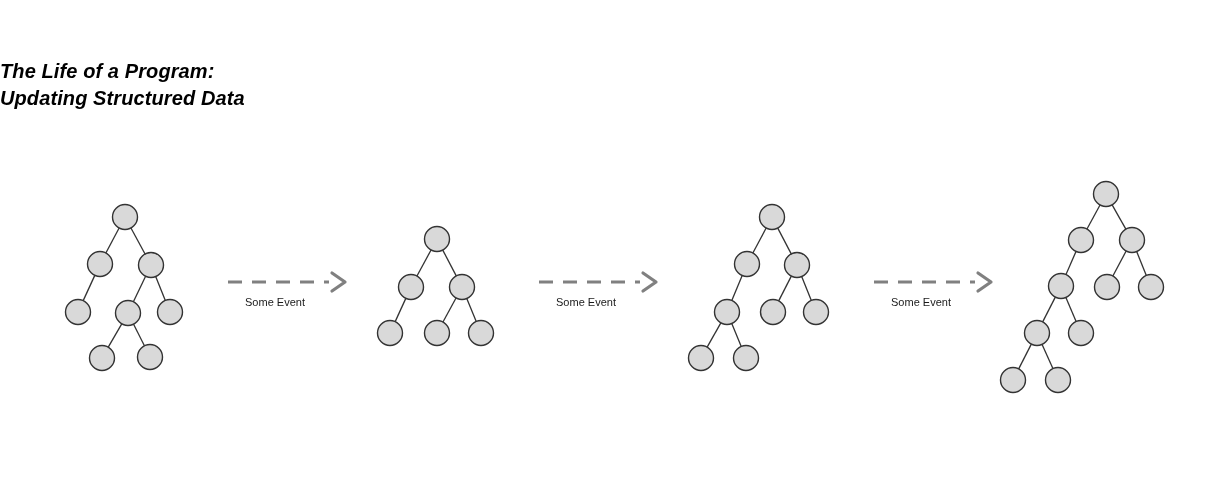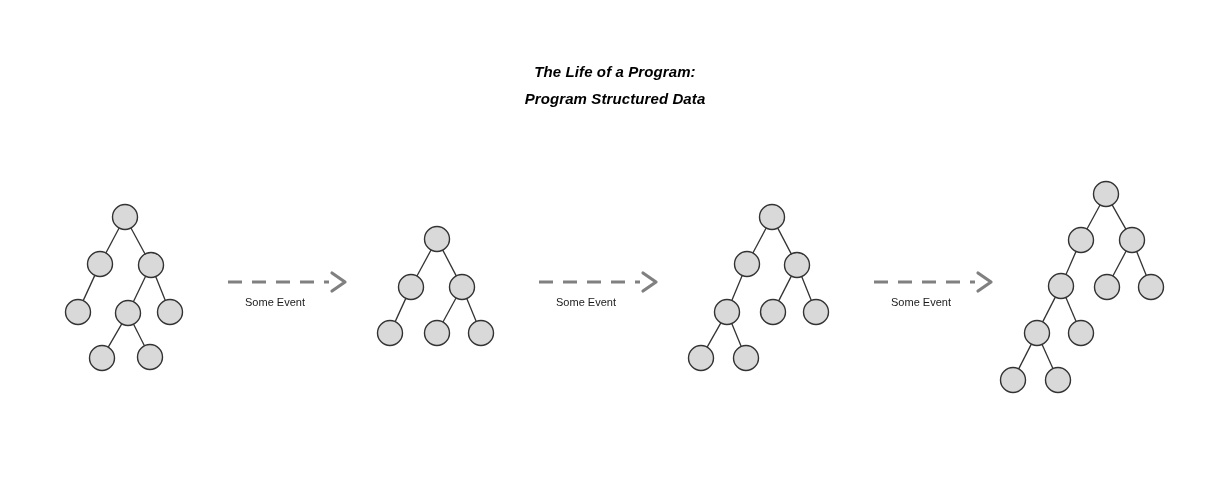--- a/index.html
+++ b/index.html
@@ -20,24 +20,24 @@
     left: 0;
     top: 0;
     width: 1230px;
     height: 501px;
   }
   .title-block {
     position: absolute;
     left: 0;
     top: 58px;
     width: 1230px;
-    text-align: center;
+    text-align: left;
     font-style: italic;
     font-weight: bold;
-    font-size: 15px;
+    font-size: 20px;
     line-height: 27px;
     color: #000000;
     letter-spacing: 0.1px;
   }
   .title-line {
     display: block;
     white-space: nowrap;
   }
   svg.stage {
     position: absolute;
@@ -77,21 +77,21 @@
     text-anchor: middle;
   }
 </style>
 </head>
 <body>
 
 <div id="diagram-root">
 
   <div class="title-block">
     <span class="title-line">The Life of a Program:</span>
-    <span class="title-line">Program Structured Data</span>
+    <span class="title-line">Updating Structured Data</span>
   </div>
 
   <svg class="stage" viewBox="0 0 1230 501" xmlns="http://www.w3.org/2000/svg">
     <g id="stages-layer">
         <g>
           <g>
             <line x1="119.13" y1="228.04" x2="105.87" y2="252.96" stroke="#333333" class="edge"></line>
             <line x1="130.95" y1="227.99" x2="145.05" y2="254.01" stroke="#333333" class="edge"></line>
             <line x1="94.79" y1="275.36" x2="83.21" y2="300.64" stroke="#333333" class="edge"></line>
             <line x1="145.60" y1="276.27" x2="133.40" y2="301.73" stroke="#333333" class="edge"></line>

